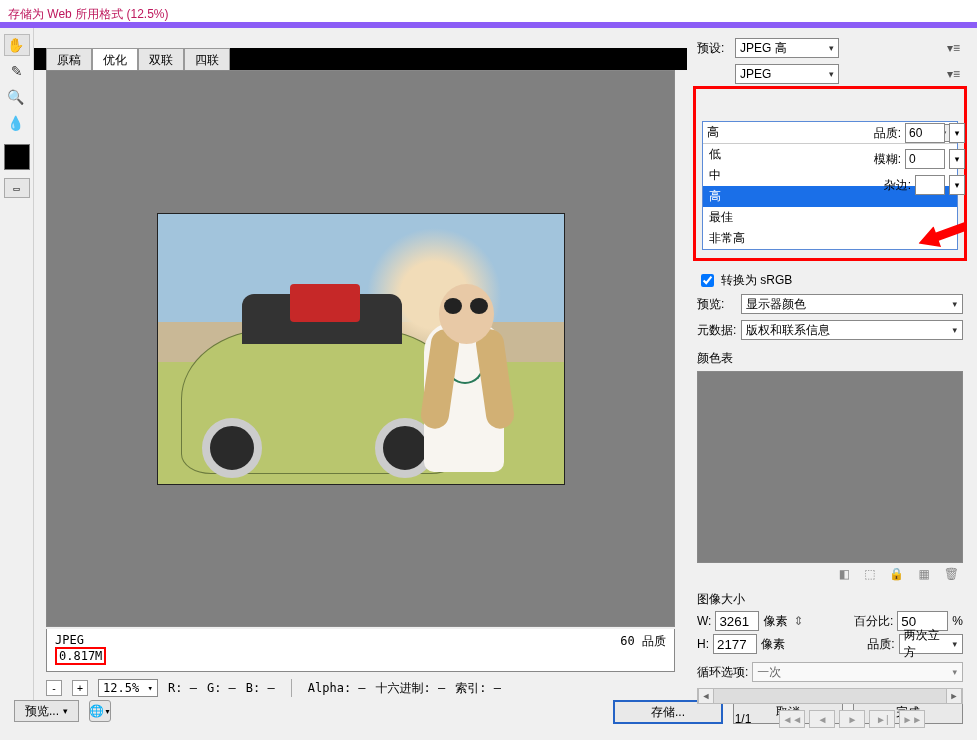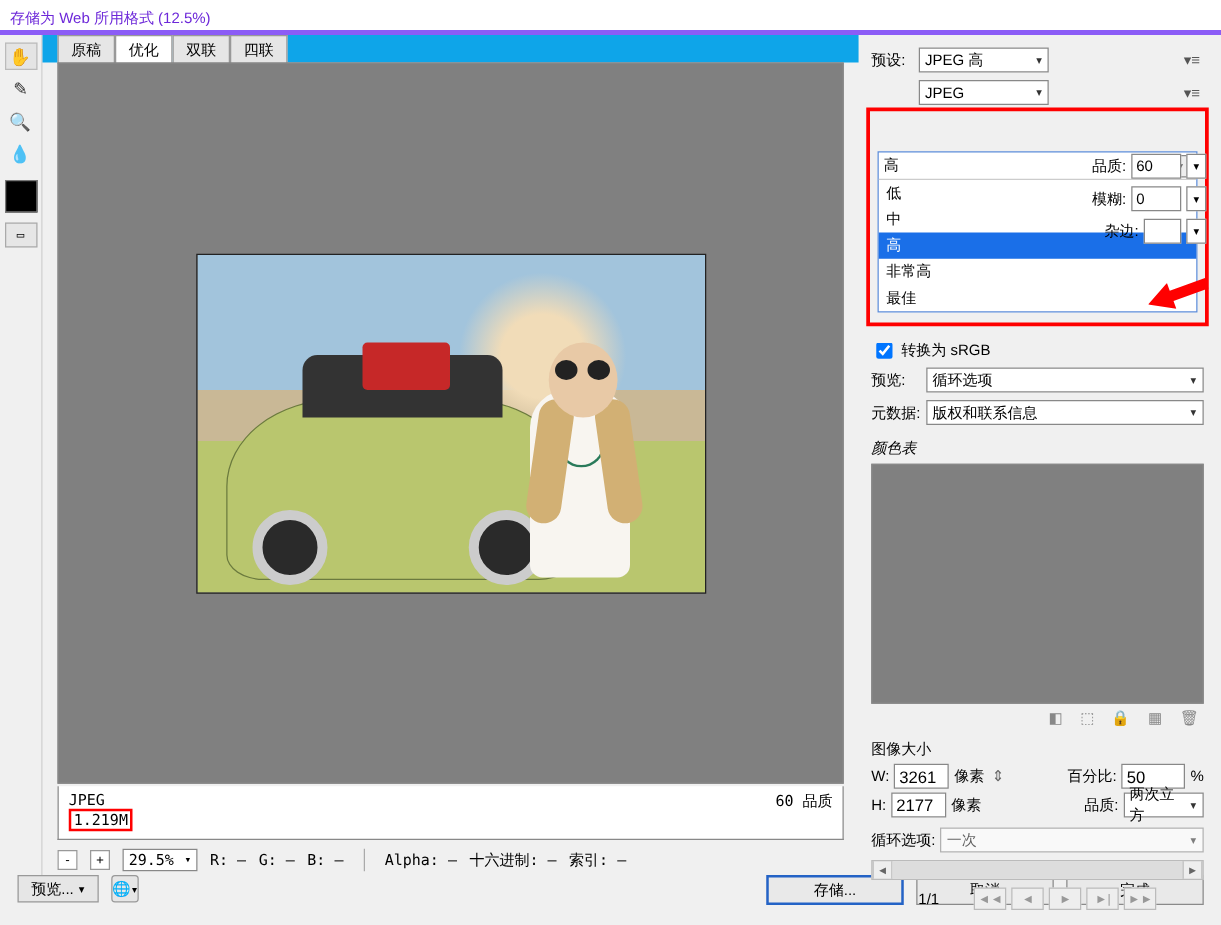--- a/index.html
+++ b/index.html
@@ -11,22 +11,22 @@
     color: #000;
     width: 977px;
     height: 740px;
     overflow: hidden;
     position: relative;
   }
   .titlebar {
     height: 28px;
     line-height: 28px;
     padding-left: 8px;
-    border-bottom: 4px solid #8b5cf6;
-    color: #6d28d9;
+    border-bottom: 6px solid #8b5cf6;
+    color: #be185d;
   }
   .main {
     display: flex;
     height: 672px;
     background: #f0f0f0;
   }
   
   .toolstrip {
     width: 34px;
     background: #f0f0f0;
@@ -55,21 +55,22 @@
   
   .preview-col {
     flex: 1;
     display: flex; flex-direction: column;
     min-width: 0;
   }
   .tabs {
     height: 22px;
     display:flex; align-items:flex-end;
     padding-left:12px; gap:0;
-    background:#0ea5e9;
+    background:#000000;
+    margin-top:20px;
   }
   .tab {
     padding: 3px 10px 2px;
     border:1px solid #999; border-bottom:none;
     background:#e6e6e6;
     font-size:12px;
     cursor:pointer;
     position:relative; top:1px;
   }
   .tab.active { background:#fff; }
@@ -186,21 +187,21 @@
   .side-labels .srow { display:flex; align-items:center; gap:4px; margin-bottom:6px; justify-content:flex-end;}
   .smallbox {border:1px solid #888;background:#fff;height:20px;width:40px;padding:0 3px;display:flex;align-items:center;}
   .big-arrow {
     position:absolute; right:10px; top:196px;
     width:50px; height:22px; background:#f00;
     clip-path: polygon(40% 0, 40% 30%, 100% 30%, 100% 70%, 40% 70%, 40% 100%, 0 50%);
     transform: rotate(-20deg);
   }
 
   .check-row { display:flex; align-items:center; gap:4px; margin:4px 0;}
-  .section-title { margin:10px 0 4px;font-style:italic; }
+  .section-title { margin:10px 0 4px; }
   .swatch-area {
     border:1px solid #888; background:#808080;
     height:192px; margin-bottom:4px;
   }
   .swatch-icons { display:flex; justify-content:flex-end; gap:14px; color:#888; font-size:12px; padding-right:4px;}
   .img-size { margin-top:10px;}
   .img-size .r { display:flex; align-items:center; gap:4px; margin:3px 0;}
   .chain { width:14px; text-align:center; color:#666;}
   .anim { margin-top:8px;}
   .play-ctrls { display:flex; align-items:center; gap:4px; margin-top:6px; justify-content:center;}
@@ -268,30 +269,30 @@
         <div class="girl-body"></div>
         <div class="neck"></div>
         <div class="hair-l"></div>
           <div class="hair-r"></div>
         <div class="girl-head"></div>
         <div class="glasses"></div>
       </div>
     </div>
     <div class="info-strip">
       <div>JPEG</div>
-      <span class="hl-red">1.219M</span>
+      <span class="hl-red">0.817M</span>
       <div class="q">
         <span>60</span> <span>品质</span>
       </div>
     </div>
     <div class="status-row">
       <span class="mini-btn">-</span>
       <span class="mini-btn">+</span>
       <span class="zoom-sel">
-          <span>29.5%</span>
+          <span>12.5%</span>
           <span style="font-size:9px;">▾</span>
         </span>
       <span><span>R:</span> <span>—</span></span>
       <span><span>G:</span> <span>—</span></span>
       <span><span>B:</span> <span>—</span></span>
       <span class="sep"></span>
       <span><span>Alpha:</span> <span>—</span></span>
       <span><span>十六进制:</span> <span>—</span></span>
       <span><span>索引:</span> <span>—</span></span>
     </div>
@@ -321,22 +322,22 @@
     <div class="red-callout">
       <div class="inner">
         <div class="dd-head">
           <span>高</span>
           <span class="drop-handle">▾</span>
         </div>
         <div class="dd-list">
           <div class="dd-item">低</div>
           <div class="dd-item">中</div>
           <div class="dd-item sel">高</div>
+          <div class="dd-item">最佳</div>
           <div class="dd-item">非常高</div>
-          <div class="dd-item">最佳</div>
         </div>
       </div>
       <div class="side-labels">
         <div class="srow">
           <span>品质:</span>
           <span class="smallbox">60</span>
           <span class="tiny-combo">▾</span>
         </div>
         <div class="srow">
           <span>模糊:</span>
@@ -352,21 +353,21 @@
     </div>
     <div class="big-arrow"></div>
 
     <div class="check-row">
       <input type="checkbox" checked="" style="">
       <span>转换为 sRGB</span>
     </div>
     <div class="row">
       <span class="lbl" style="min-width:40px">预览:</span>
       <span class="combo">
-          <span>循环选项</span>
+          <span>显示器颜色</span>
           <span class="arrow">▾</span>
         </span>
     </div>
     <div class="row">
       <span class="lbl" style="min-width:40px">元数据:</span>
       <span class="combo">
           <span>版权和联系信息</span>
           <span class="arrow">▾</span>
         </span>
     </div>

